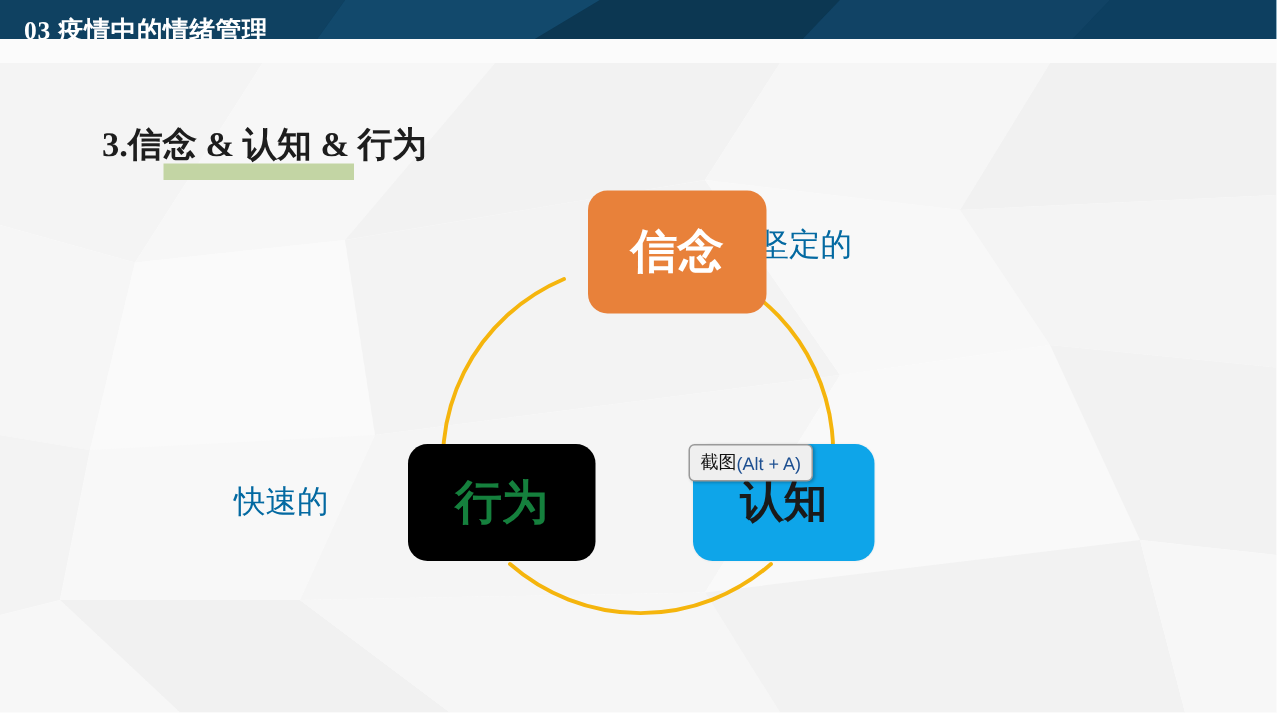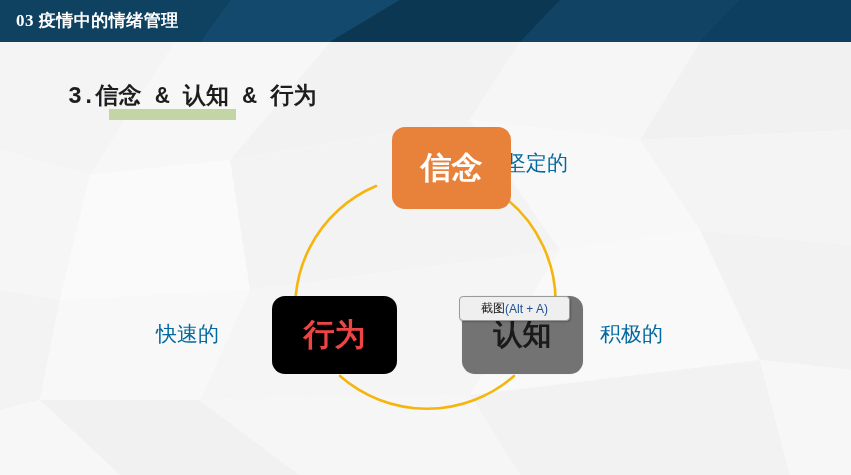--- a/index.html
+++ b/index.html
@@ -29,21 +29,21 @@
     height: 475px;
     pointer-events: none;
   }
 
   
   .header {
     position: absolute;
     left: 0;
     top: 0;
     width: 851px;
-    height: 42px;
+    height: 26px;
     background: #0369a1;
     overflow: hidden;
   }
   .header-poly {
     position: absolute;
     inset: 0;
     width: 851px;
     height: 42px;
   }
   .header-title {
@@ -73,21 +73,21 @@
     left: 41px;
     top: 29px;
     width: 127px;
     height: 11px;
     background: #c3d5a4;
     z-index: 1;
   }
   .subtitle-text {
     position: relative;
     z-index: 2;
-    font-family: Liberation Mono, monospace;
+    font-family: Liberation Serif, serif;
     font-size: 23px;
     font-weight: 700;
     color: #1d1d1d;
     white-space: nowrap;
     line-height: 34px;
   }
 
   
   .arc-svg {
     position: absolute;
@@ -118,29 +118,29 @@
     background: #e8813a;
     color: #ffffff;
     font-size: 31px;
   }
   .node-behavior {
     left: 272px;
     top: 296px;
     width: 125px;
     height: 78px;
     background: #000000;
-    color: #ef4444;
+    color: #15803d;
     font-size: 31px;
   }
   .node-cognition {
     left: 462px;
     top: 296px;
     width: 121px;
     height: 78px;
-    background: #737373;
+    background: #0ea5e9;
     color: #1a1a1a;
     font-size: 29px;
     box-shadow: 0 0 0 1px rgba(0,0,0,0.02);
   }
 
   
   .descriptor {
     position: absolute;
     font-family: "Liberation Serif", "DejaVu Serif", serif;
     font-size: 21px;
@@ -151,21 +151,21 @@
   .desc-firm    { left: 505px; top: 149px; }
   .desc-fast    { left: 156px; top: 320px; }
   .desc-active  { left: 600px; top: 320px; }
 
   
   .tooltip {
     position: absolute;
     left: 459px;
     top: 296px;
     height: 23px;
-    padding: 0 21px;
+    padding: 0 7px;
     display: flex;
     align-items: center;
     background: #efefef;
     border: 1px solid #9a9a9a;
     border-radius: 4px;
     box-shadow: 1px 1px 2px rgba(0,0,0,0.22);
     font-family: "Liberation Sans", "DejaVu Sans", sans-serif;
     font-size: 12px;
     color: #1d4f91;
     white-space: nowrap;
@@ -237,20 +237,19 @@
   </div>
 
   <div class="node node-cognition">
     <span>认知</span>
   </div>
 
   <div class="descriptor desc-firm">坚定的</div>
 
   <div class="descriptor desc-fast">快速的</div>
 
-  <div class="descriptor desc-active">积极的</div>
 
   <div class="tooltip">
     <span class="tt-cn">截图</span>
     <span>(Alt + A)</span>
   </div>
 
 </div>
 
 </body></html>

